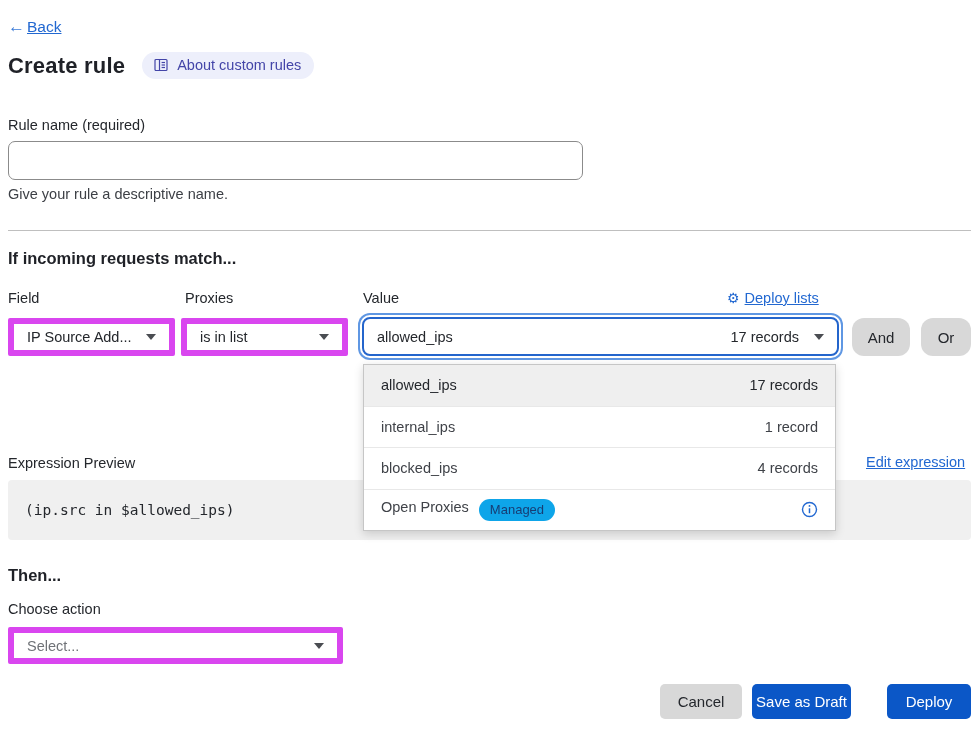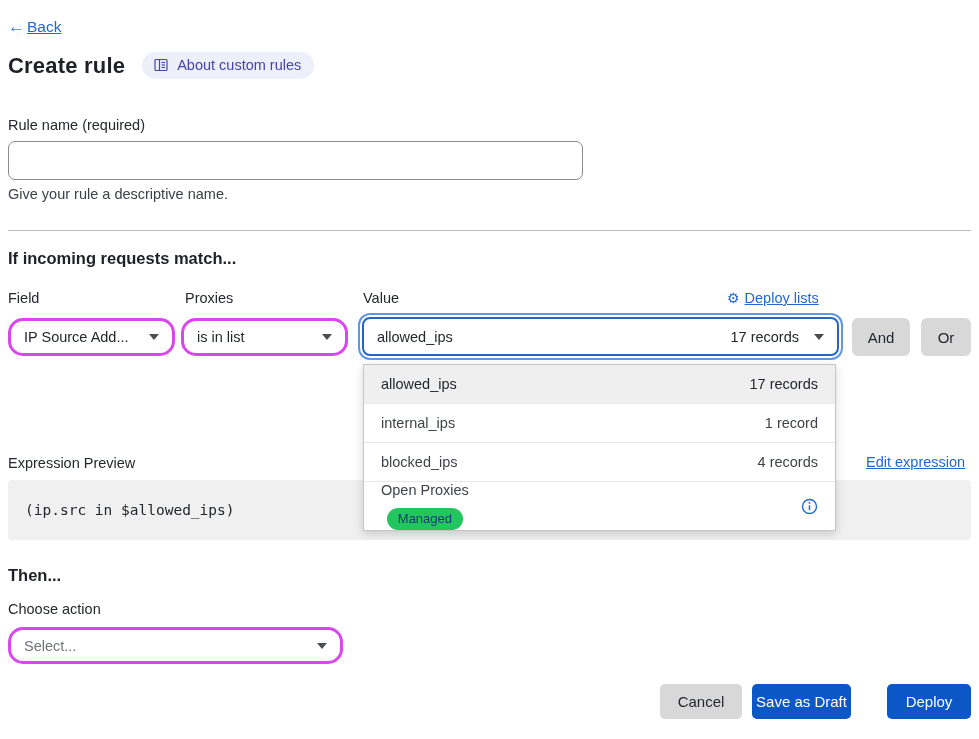--- a/index.html
+++ b/index.html
@@ -34,38 +34,38 @@
   
   .section-heading { font-size:16.5px; font-weight:700; color:#1f2127; }
   .match-heading { top:249px; left:8px; }
   .col-label-field { top:290px; left:8px; }
   .col-label-operator { top:290px; left:185px; }
   .col-label-value { top:290px; left:363px; }
   .manage-lists { top:290px; left:727px; width:113px; font-size:14.5px; color:#2268d1; display:flex; align-items:center; gap:5px; cursor:pointer; }
   .manage-lists .gear { font-size:14px; color:#2268d1; }
   .manage-lists .txt { text-decoration:underline; }
 
-  .select { height:38px; border:3px solid #d946ef; border-radius:15px; background:#fff; display:flex; align-items:center; justify-content:space-between; padding:0 13px; font-size:14.5px; color:#24272c; cursor:pointer; }
+  .select { height:38px; border:6px solid #d946ef; border-radius:2px; background:#fff; display:flex; align-items:center; justify-content:space-between; padding:0 13px; font-size:14.5px; color:#24272c; cursor:pointer; }
   .caret { width:0; height:0; border-left:5.5px solid transparent; border-right:5.5px solid transparent; border-top:6.5px solid #4a4d52; flex:none; }
   .field-select { top:318px; left:8px; width:167px; }
   .operator-select { top:318px; left:181px; width:167px; }
   .value-select { top:317px; left:362px; width:477px; height:39px; border:2px solid #2465cc; border-radius:8px; box-shadow:0 0 0 2px #ffffff, 0 0 0 4px #5f97e3; }
   .value-select .right-group { display:flex; align-items:center; gap:15px; }
-  .btn { border:none; border-radius:6px; font-family:inherit; font-size:15px; cursor:pointer; }
+  .btn { border:none; border-radius:12px; font-family:inherit; font-size:15px; cursor:pointer; }
   .btn-gray { background:#d8d8d8; color:#24272c; }
   .and-btn { top:318px; left:852px; width:58px; height:38px; }
   .or-btn  { top:318px; left:921px; width:50px; height:38px; }
 
   
   .list-dropdown { top:364px; left:363px; width:473px; height:167px; background:#fff; border:1px solid #c6c6c6; box-shadow:0 3px 9px rgba(0,0,0,.16); display:flex; flex-direction:column; z-index:5; }
   .list-option { flex:1; display:flex; align-items:center; justify-content:space-between; padding:0 17px; font-size:14.5px; color:#3f4248; cursor:pointer; }
   .list-option + .list-option { border-top:1px solid #e8e8e8; }
   .list-option.highlighted { background:#efefef; color:#24272c; border-top:none; }
-  .list-option .left { display:flex; align-items:center; gap:10px;flex-direction:column; }
-  .managed-pill { background:#22c55e; color:#173d74; font-size:13px; padding:3px 11px 4px; border-radius:12px; }
+  .list-option .left { display:flex; gap:10px; }
+  .managed-pill { background:#0ea5e9; color:#173d74; font-size:13px; padding:3px 11px 4px; border-radius:12px; }
   .info-icon { display:flex; align-items:center; cursor:pointer; }
 
   
   .expr-label { top:455px; left:8px; font-size:14.5px; }
   .edit-expression { top:454px; left:866px; font-size:14.5px; color:#2268d1; text-decoration:underline; cursor:pointer; }
   .expr-block { top:480px; left:8px; width:963px; height:60px; background:#f0f0f0; border-radius:4px; display:flex; align-items:center; }
   .expr-code { font-family:"DejaVu Sans Mono","Liberation Mono",monospace; font-size:14.5px; color:#24272c; padding-left:17px; }
 
   
   .then-heading { top:566px; left:8px; }

